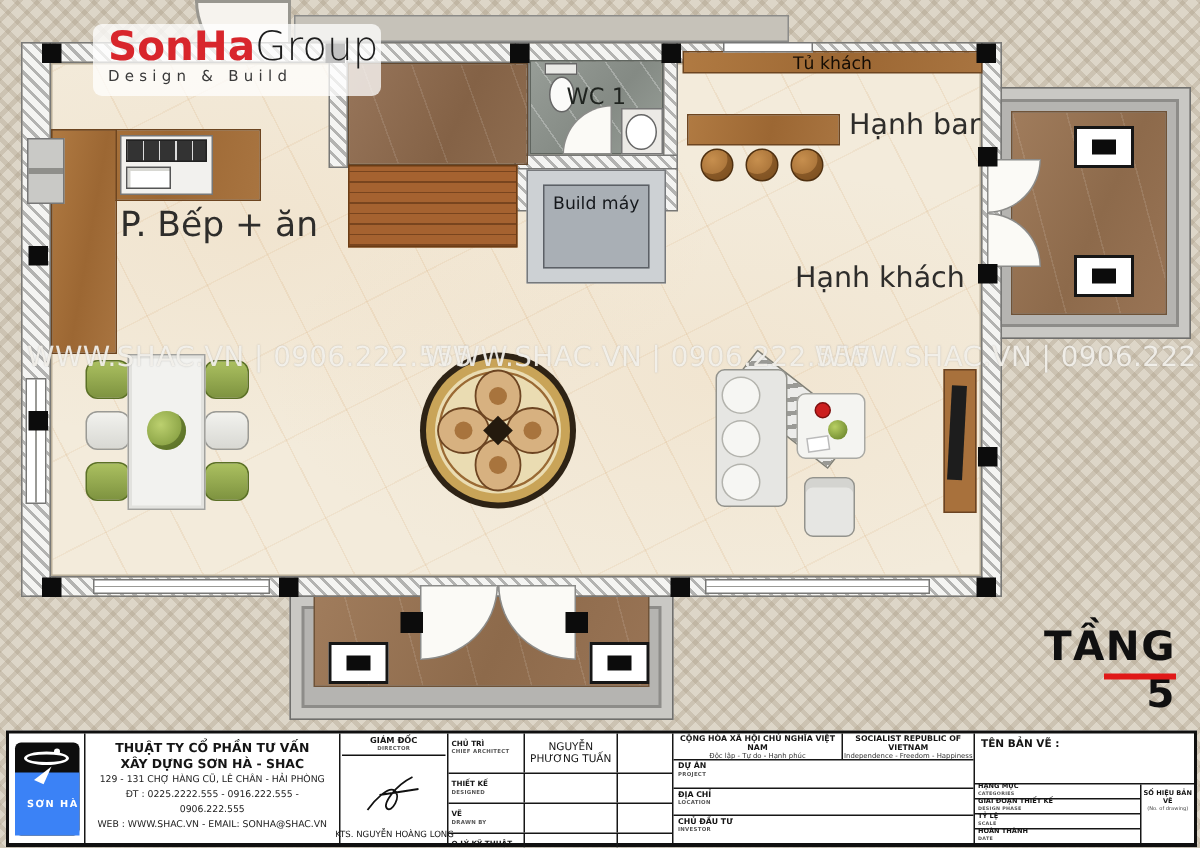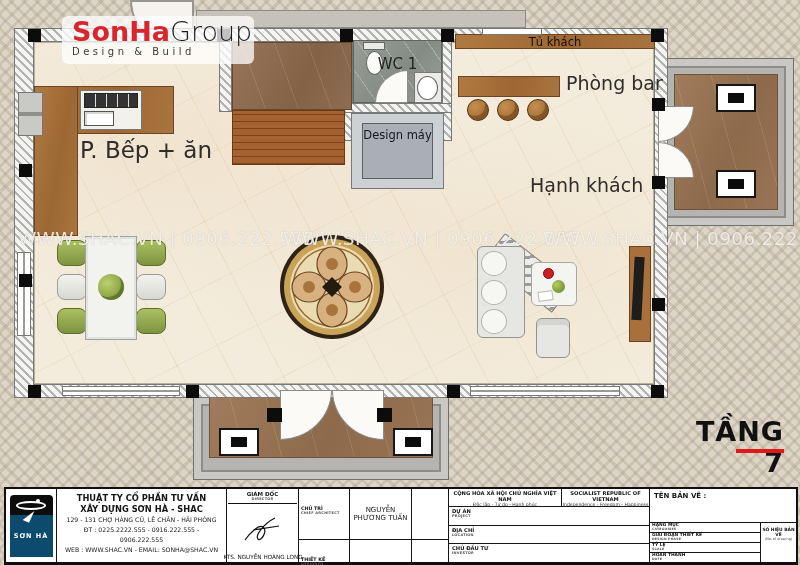--- a/index.html
+++ b/index.html
@@ -50,31 +50,31 @@
   .tblock{position:absolute;left:4px;top:487px;width:790px;height:73px;background:#fff;
           border:2px solid #101010;border-bottom-width:3px;display:flex;z-index:60;color:#151515;}
   .tb-col{border-right:1px solid #161616;height:100%;box-sizing:border-box;}
   .tb-col:last-child{border-right:none;}
   .en{display:block;font-size:3.6px;color:#555;letter-spacing:.2px;}
   .tb-logo{width:51px;display:flex;align-items:center;justify-content:center;}
   .sonha-badge{width:43px;height:62px;background:#0d0d0d;border-radius:4px;display:flex;flex-direction:column;align-items:center;justify-content:flex-start;padding-top:6px;box-sizing:border-box;}
   .badge-circle{width:30px;height:30px;border:2px solid #fff;border-radius:50%;position:relative;box-sizing:border-box;}
   .badge-tri{position:absolute;left:7px;top:6px;width:0;height:0;border-left:7px solid transparent;border-bottom:13px solid #fff;transform:rotate(24deg);}
   .badge-dot{position:absolute;right:4px;bottom:5px;width:4px;height:4px;background:#fff;border-radius:50%;}
-  .badge-name{margin-top:5px;width:100%;text-align:center;background:#0c4a6e;color:#fff;font-size:6.5px;font-weight:bold;letter-spacing:1px;padding:17px 0;}
+  .badge-name{margin-top:5px;width:100%;text-align:right;background:#3b82f6;color:#fff;font-size:6.5px;font-weight:bold;letter-spacing:1px;padding:17px 0;}
   .tb-company{width:170px;padding:4px 5px;text-align:center;}
   .tb-company .c1{font-size:8.3px;font-weight:bold;line-height:1.35;}
   .tb-company .c2{font-size:6.2px;line-height:1.6;color:#222;}
   .tb-director{width:72px;display:flex;flex-direction:column;align-items:center;justify-content:space-between;padding:2px 1px;}
   .dir-labels{font-size:5.5px;font-weight:bold;text-align:center;border-bottom:1.5px solid #111;width:100%;padding-bottom:2px;}
   .dir-name{font-size:6.2px;text-align:center;white-space:nowrap;transform:scale(.92);}
   .tb-grid{width:150px;display:flex;flex-direction:column;}
   .tb-row{flex:1;display:flex;border-bottom:1px solid #161616;}
   .tb-row:last-child{border-bottom:none;}
-  .tb-cell{box-sizing:border-box;padding:17px 2px;}
+  .tb-cell{box-sizing:border-box;padding:5px 2px;}
   .tb-cell.lbl{width:51px;border-right:1px solid #161616;font-size:4.8px;font-weight:bold;}
   .tb-cell.val{width:62px;border-right:1px solid #161616;font-size:7px;display:flex;align-items:center;justify-content:center;text-align:center;}
   .tb-cell.extra{flex:1;}
   .tb-nation{width:201px;display:flex;flex-direction:column;}
   .nation-head{display:flex;border-bottom:1px solid #161616;height:17px;}
   .nh-vi{width:112px;border-right:1px solid #161616;text-align:center;font-size:5.2px;padding-top:1px;}
   .nh-en{flex:1;text-align:center;font-size:5.2px;padding-top:1px;}
   .nh-vi b,.nh-en b{display:block;font-size:5.2px;}
   .nh-vi span,.nh-en span{display:block;font-size:4.6px;color:#333;}
   .proj-row{flex:1;border-bottom:1px solid #161616;padding:1px 3px;font-size:5.2px;font-weight:bold;}
@@ -134,41 +134,41 @@
   <div class="abs" style="left:353px;top:40px;width:89px;height:63px;background:repeating-linear-gradient(55deg, transparent 0 18px, rgba(255,255,255,.25) 18px 19px),linear-gradient(130deg,#979d97,#848a84 55%,#99a099);border:1px solid #5f655f;"></div>
   <div class="abs" style="left:363px;top:42px;width:22px;height:8px;background:#e9e9e6;border:1px solid #666;"></div>
   <div class="abs" style="left:366px;top:51px;width:17px;height:24px;background:#fbfbf9;border:1px solid #666;border-radius:50%;"></div>
   <div class="abs" style="left:414px;top:72px;width:28px;height:31px;background:#eceae6;border:1px solid #777;"></div>
   <div class="abs" style="left:417px;top:76px;width:21px;height:24px;background:#ffffff;border:1px solid #666;border-radius:50%;"></div>
   <div class="abs arc-door" style="left:375px;top:70px;width:33px;height:33px;border-radius:100% 0 0 0;"></div>
   <div class="abs label" style="left:353px;top:55px;width:89px;text-align:center;font-size:15px;color:#1f231f;">WC 1</div>
 
   <div class="abs" style="left:351px;top:113px;width:93px;height:76px;background:#cdd1d4;border:1px solid #76797c;"></div>
   <div class="abs" style="left:362px;top:123px;width:71px;height:56px;background:#a9afb5;border:1px solid #5c6066;"></div>
-  <div class="abs label" style="left:351px;top:128px;width:93px;text-align:center;font-size:11.5px;color:#15181c;">Design máy</div>
+  <div class="abs label" style="left:351px;top:128px;width:93px;text-align:center;font-size:11.5px;color:#15181c;">Build máy</div>
 
   <div class="abs marble-brown" style="left:232px;top:42px;width:120px;height:68px;"></div>
   <div class="abs" style="left:232px;top:110px;width:113px;height:55px;background:repeating-linear-gradient(0deg, rgba(66,32,8,.45) 0 1px, transparent 1px 7px),#a56230;border:1px solid #6b3c14;"></div>
 
   <div class="abs wood" style="left:34px;top:86px;width:140px;height:48px;"></div>
   <div class="abs wood" style="left:34px;top:86px;width:44px;height:150px;"></div>
   <div class="abs" style="left:80px;top:90px;width:62px;height:40px;background:#f2f1ee;border:1px solid #777;"></div>
   <div class="abs" style="left:84px;top:93px;width:54px;height:15px;background:repeating-linear-gradient(90deg, transparent 0 10px, #ddd 10px 11px),#333;border:1px solid #222;"></div>
   <div class="abs" style="left:84px;top:111px;width:30px;height:15px;background:#ffffff;border:1px solid #555;box-shadow:inset 2px 2px 0 #d8d8d3;"></div>
   <div class="abs" style="left:18px;top:92px;width:25px;height:44px;background:linear-gradient(transparent 46%,#8f8f8b 46%,#8f8f8b 54%,transparent 54%),#c9c9c6;border:1px solid #777;"></div>
   <div class="abs label" style="left:80px;top:137px;font-size:23px;">P. Bếp + ăn</div>
 
   <div class="abs wood" style="left:455px;top:34px;width:200px;height:15px;"></div>
   <div class="abs label" style="left:455px;top:35px;width:200px;text-align:center;font-size:11.5px;color:#140c04;">Tủ khách</div>
   <div class="abs" style="left:482px;top:28px;width:60px;height:7px;background:#fff;border:1px solid #777;"></div>
   <div class="abs wood" style="left:458px;top:76px;width:102px;height:21px;"></div>
   <div class="abs stool" style="left:467px;top:99px;width:22px;height:22px;"></div>
   <div class="abs stool" style="left:497px;top:99px;width:22px;height:22px;"></div>
   <div class="abs stool" style="left:527px;top:99px;width:22px;height:22px;"></div>
-  <div class="abs label" style="left:566px;top:72px;font-size:19px;">Phòng bar</div>
+  <div class="abs label" style="left:566px;top:72px;font-size:19px;">Hạnh bar</div>
 
   <div class="abs label" style="left:530px;top:174px;font-size:19px;">Hạnh khách</div>
 
   <div class="abs chair-g" style="left:57px;top:240px;width:30px;height:26px;"></div>
   <div class="abs chair-w" style="left:57px;top:274px;width:30px;height:26px;"></div>
   <div class="abs chair-g" style="left:57px;top:308px;width:30px;height:26px;"></div>
   <div class="abs chair-g" style="left:136px;top:240px;width:30px;height:26px;"></div>
   <div class="abs chair-w" style="left:136px;top:274px;width:30px;height:26px;"></div>
   <div class="abs chair-g" style="left:136px;top:308px;width:30px;height:26px;"></div>
   <div class="abs" style="left:85px;top:236px;width:52px;height:104px;background:#f2f2ef;border:1px solid #a2a29e;box-shadow:inset 0 0 0 2px #e2e2de;"></div>
@@ -233,21 +233,21 @@
   <div class="wm" style="left:283px;">WWW.SHAC.VN  |  0906.222.555</div>
   <div class="wm" style="left:543px;">WWW.SHAC.VN  |  0906.222.555</div>
 
   <div class="abs" style="left:62px;top:16px;width:192px;height:48px;background:rgba(255,255,255,.75);border-radius:6px;z-index:50;padding:2px 0 0 10px;">
     <div style="line-height:1;">
       <span style="font-size:27px;font-weight:bold;color:#d8262c;">SonHa</span><span style="font-size:27px;font-weight:300;color:#1d1d1d;text-align:center;">Group</span>
     </div>
     <div style="font-size:10px;letter-spacing:3.5px;color:#3a3a3a;margin-top:1px;">Design &amp; Build</div>
   </div>
 
-  <div class="abs" style="left:672px;top:416px;width:112px;text-align:right;font-size:27px;font-weight:bold;color:#101010;letter-spacing:1px;z-index:45;">TẦNG 7</div>
+  <div class="abs" style="left:672px;top:416px;width:112px;text-align:right;font-size:27px;font-weight:bold;color:#101010;letter-spacing:1px;z-index:45;">TẦNG 5</div>
   <div class="abs" style="left:736px;top:449px;width:48px;height:4px;background:#e01818;z-index:45;"></div>
 
   <div class="tblock">
 
     <div class="tb-col tb-logo">
       <div class="sonha-badge">
         <div class="badge-circle">
           <div class="badge-tri"></div>
           <div class="badge-dot"></div>
         </div>

